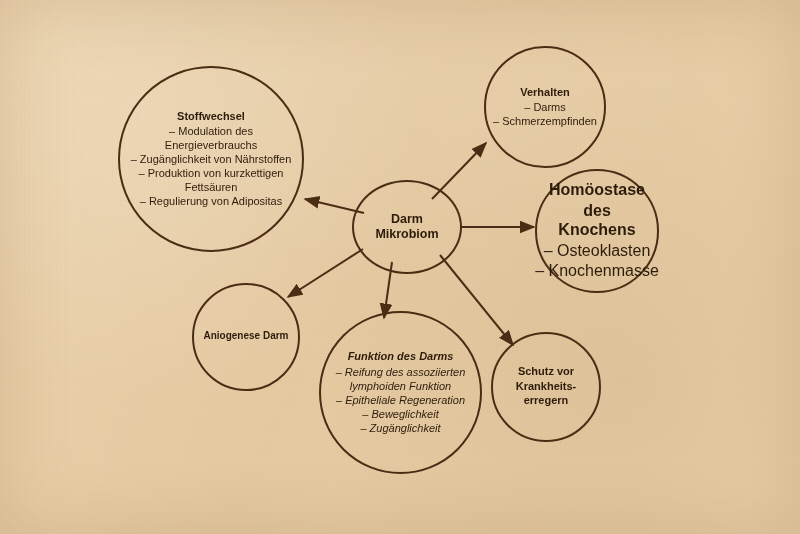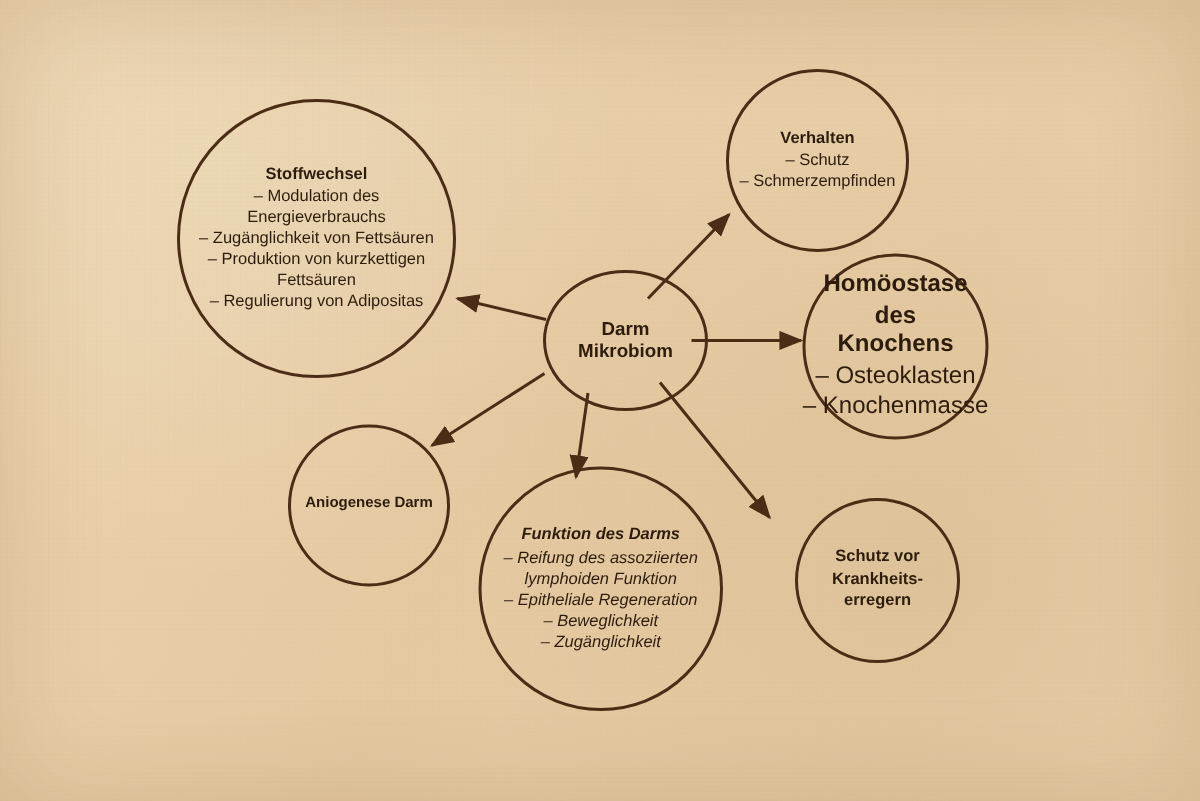--- a/index.html
+++ b/index.html
@@ -96,48 +96,48 @@
 
     <line x1="461" y1="227" x2="534" y2="227" stroke="#4a2d14" stroke-width="2" marker-end="url(#ah)"></line>
 
     <line x1="440" y1="255" x2="513" y2="345" stroke="#4a2d14" stroke-width="2" marker-end="url(#ah)"></line>
 
     <line x1="392" y1="262" x2="384" y2="318" stroke="#4a2d14" stroke-width="2" marker-end="url(#ah)"></line>
 
     <line x1="363" y1="249" x2="288" y2="297" stroke="#4a2d14" stroke-width="2" marker-end="url(#ah)"></line>
   </svg>
 
-  <div class="node center-node" style="left:362px; top:180px; width:110px; height:94px; font-size:12.5px;">
+  <div class="node center-node" style="left:352px; top:180px; width:110px; height:94px; font-size:12.5px;">
     <div class="title">Darm Mikrobiom</div>
   </div>
 
   <div class="node" style="left:118px; top:66px; width:186px; height:186px; font-size:11px;">
     <div class="title">Stoffwechsel</div>
     <div class="line">– Modulation des</div>
     <div class="line">Energieverbrauchs</div>
-    <div class="line">– Zugänglichkeit von Fettsäuren</div>
+    <div class="line">– Zugänglichkeit von Nährstoffen</div>
     <div class="line">– Produktion von kurzkettigen</div>
     <div class="line">Fettsäuren</div>
     <div class="line">– Regulierung von Adipositas</div>
   </div>
 
   <div class="node" style="left:484px; top:46px; width:122px; height:122px; font-size:11px;">
     <div class="title">Verhalten</div>
-    <div class="line">– Schutz</div>
+    <div class="line">– Darms</div>
     <div class="line">– Schmerzempfinden</div>
   </div>
 
   <div class="node" style="left:535px; top:169px; width:124px; height:124px; font-size:16px;">
     <div class="title">Homöostase</div>
     <div class="title">des Knochens</div>
     <div class="line">– Osteoklasten</div>
     <div class="line">– Knochenmasse</div>
   </div>
 
-  <div class="node" style="left:530px; top:332px; width:110px; height:110px; font-size:11px;">
+  <div class="node" style="left:491px; top:332px; width:110px; height:110px; font-size:11px;">
     <div class="title">Schutz vor</div>
     <div class="title">Krankheits-</div>
     <div class="title">erregern</div>
   </div>
 
   <div class="node" style="left:319px; top:311px; width:163px; height:163px; font-size:11px;font-style:italic;">
     <div class="title">Funktion des Darms</div>
     <div class="line">– Reifung des assoziierten</div>
     <div class="line">lymphoiden Funktion</div>
     <div class="line">– Epitheliale Regeneration</div>

